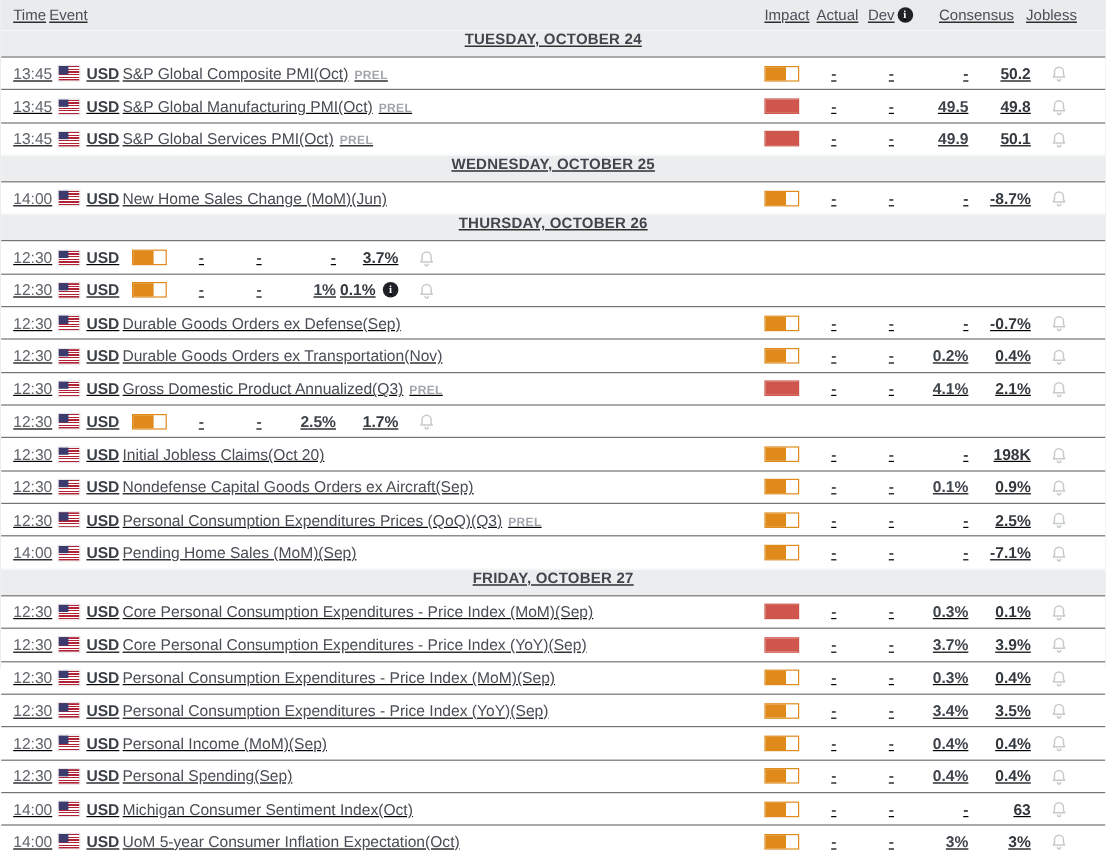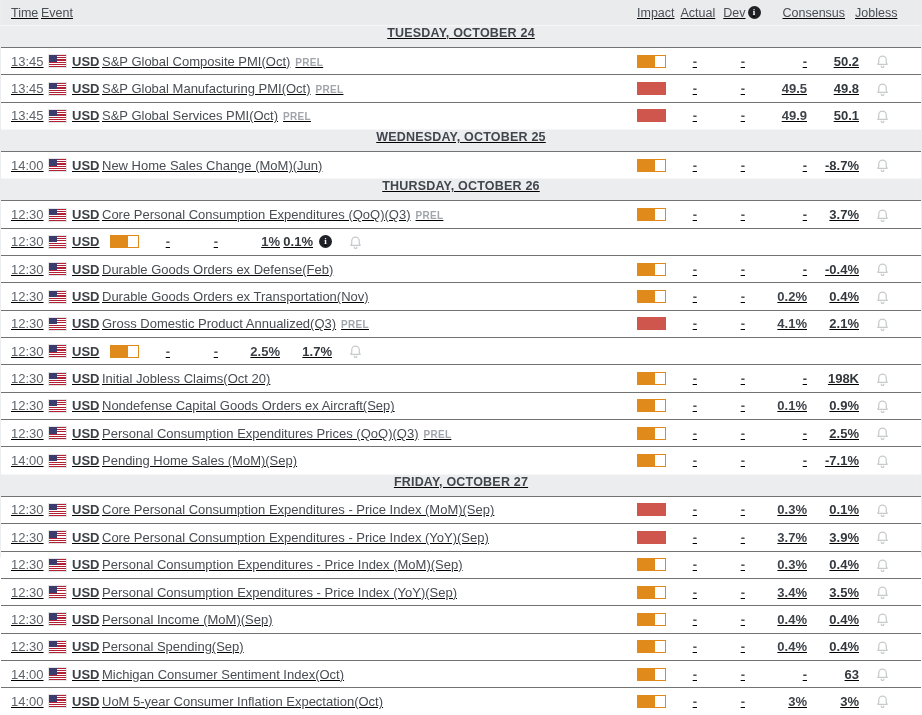--- a/index.html
+++ b/index.html
@@ -192,21 +192,20 @@
   </div>
 
   <div class="daterow">
     <span>THURSDAY, OCTOBER 26</span>
   </div>
 
   <div class="row">
     <span class="t">12:30</span>
     <span class="flag"></span>
     <span class="cur">USD</span>
-    <span class="ev"><span>Core Personal Consumption Expenditures (QoQ)(Q3)</span><span class="tag">PREL</span></span>
     <div class="rgrp">
       <span class="c-imp">
             <span class="bar" style="border-color: rgb(224, 138, 27);">
               <i style="background: rgb(224, 138, 27); width: 62%;"></i>
             </span>
           </span>
       <span class="c-act">-</span>
       <span class="c-dev">-</span>
       <span class="c-con">-</span>
       <span class="c-prev">
@@ -248,32 +247,32 @@
               </svg>
             </span>
           </span>
     </div>
   </div>
 
   <div class="row">
     <span class="t">12:30</span>
     <span class="flag"></span>
     <span class="cur">USD</span>
-    <span class="ev"><span>Durable Goods Orders ex Defense(Feb)</span></span>
+    <span class="ev"><span>Durable Goods Orders ex Defense(Sep)</span></span>
     <div class="rgrp">
       <span class="c-imp">
             <span class="bar" style="border-color: rgb(224, 138, 27);">
               <i style="background: rgb(224, 138, 27); width: 62%;"></i>
             </span>
           </span>
       <span class="c-act">-</span>
       <span class="c-dev">-</span>
       <span class="c-con">-</span>
       <span class="c-prev">
-            <span>-0.4%</span>
+            <span>-0.7%</span>
           </span>
       <span class="c-bell">
             <span class="bell">
               <svg width="15" height="16" viewBox="0 0 24 24" fill="none" stroke="#c7cacc" stroke-width="2" stroke-linecap="round" stroke-linejoin="round">
                 <path d="M18 10c0-3.3-2.7-6-6-6s-6 2.7-6 6v4.3L4.5 17.2h15L18 14.3z"></path>
                 <path d="M10 20.2a2.1 2.1 0 0 0 4.2 0"></path>
               </svg>
             </span>
           </span>
     </div>

